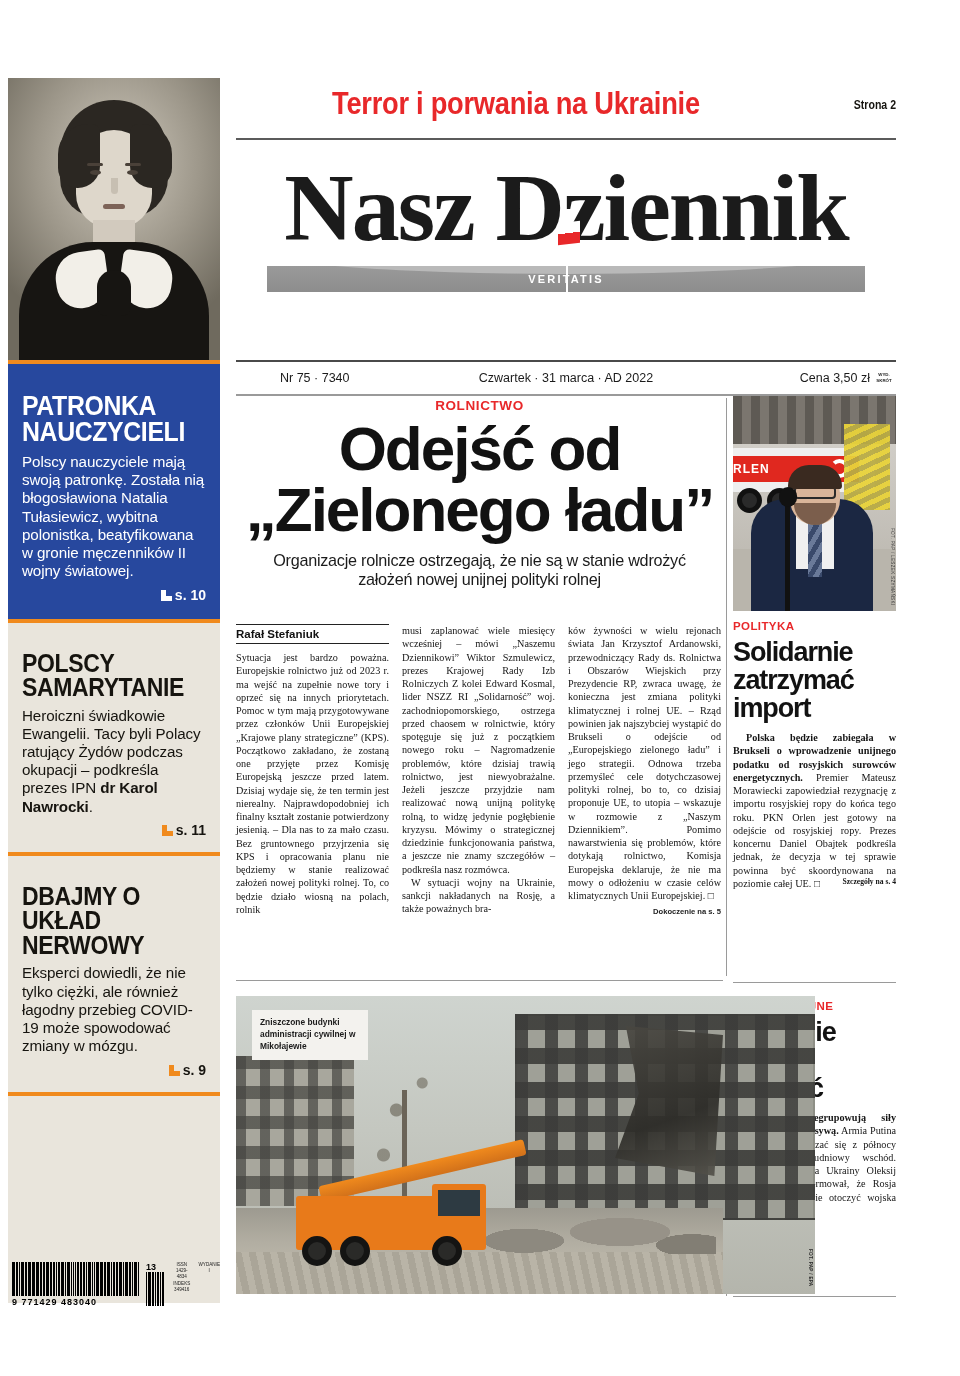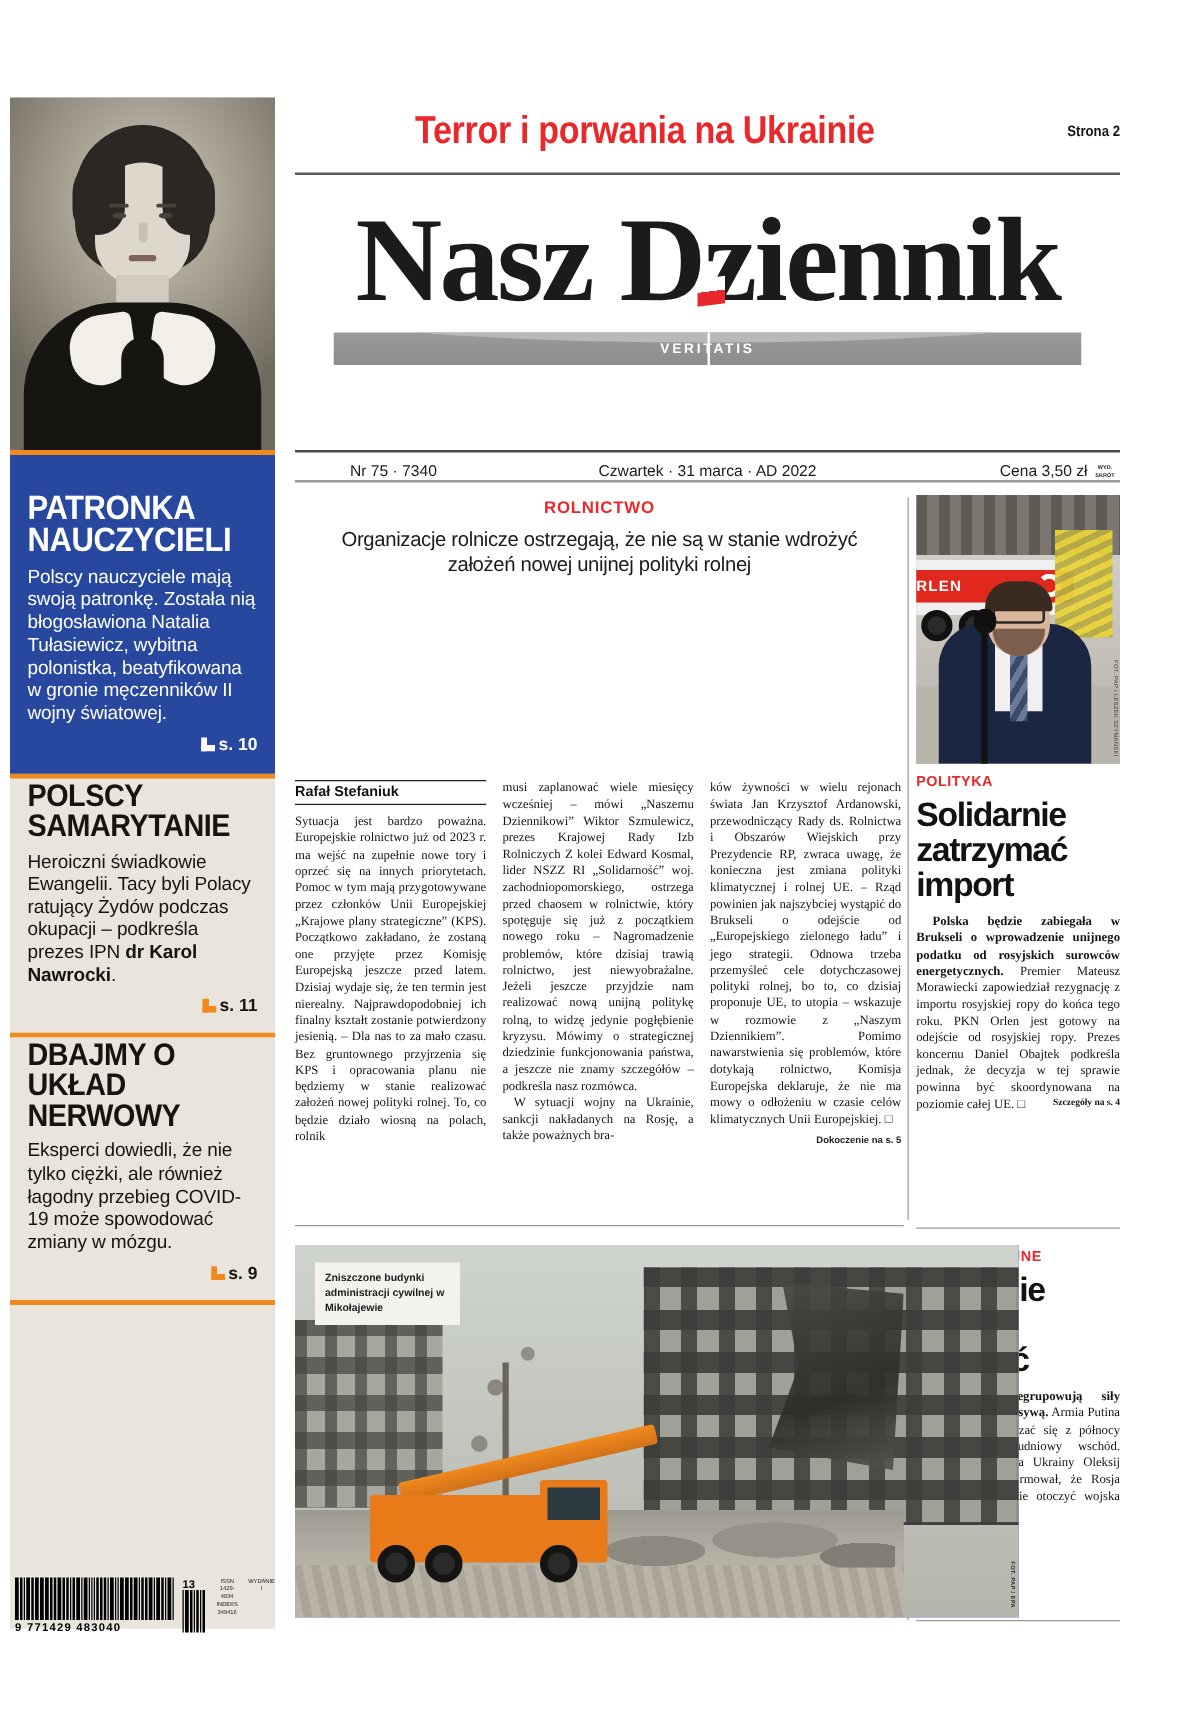--- a/index.html
+++ b/index.html
@@ -69,21 +69,21 @@
   }
   .p-collar-l{ left:50%; margin-left:-58px; border-radius:26px 6px 28px 24px; transform:rotate(-8deg);}
   .p-collar-r{ left:50%; margin-left:6px;  border-radius:6px 26px 24px 28px; transform:rotate(8deg);}
   .p-collar-in{
     position:absolute; left:50%; transform:translateX(-50%); bottom:44px;
     width:34px; height:46px; background:#171512; border-radius:18px 18px 10px 10px;
   }
 
   .side-block { padding: 0 14px; position: relative; }
   .side-block.blue { background:#27489e; color:#fff; padding-top:29px; padding-bottom:16px; }
-  .side-block.cream { background:#e9e5dc; color:#16140f; padding-top:2px; padding-bottom:14px; }
+  .side-block.cream { background:#e9e5dc; color:#16140f; padding-top:28px; padding-bottom:14px; }
   .rule-orange { height:4px; background:#f08a1d; margin:0; }
   .side-title {
     font-weight:800; line-height:0.98; letter-spacing:-0.4px;
     font-size:27px; text-transform:uppercase;
     font-family:"Liberation Sans", sans-serif;
     font-stretch: condensed;
     transform: scaleX(0.92); transform-origin: left center;
   }
   .side-block.blue .side-title{ color:#ffffff; }
   .side-block.cream .side-title{ color:#16140f; font-size:25px; }
@@ -158,23 +158,23 @@
   .veritas span{
     position:relative; z-index:2; display:block; text-align:center;
     font-size:11px; font-weight:700; letter-spacing:2.2px; color:#fff; line-height:26px;
   }
   .veritas .bar{
     position:absolute; left:50%; top:0; width:2px; height:26px; background:#fff; z-index:3;
   }
 
   
   .infobar{
-    position:absolute; left:236px; top:360px; width:660px; height:26px;
+    position:absolute; left:236px; top:360px; width:660px; height:36px;
     border-top:2px solid #4a4a4a; border-bottom:2px solid #9a9a9a;
-    display:flex; align-items:flex-end; font-size:12.5px; color:#1b1b1b;
+    display:flex; align-items:center; font-size:12.5px; color:#1b1b1b;
   }
   .infobar .ib-l{ width:33%; text-align:left; padding-left:44px; }
   .infobar .ib-c{ width:34%; text-align:center; }
   .infobar .ib-r{ width:33%; text-align:right; position:relative; padding-right:26px; }
   .ib-stamp{
     position:absolute; right:0; top:50%; transform:translateY(-50%);
     font-size:4.4px; line-height:1.3; text-align:center; width:24px; font-weight:700;
   }
 
   
@@ -513,20 +513,24 @@
     <div class="ib-c">Czwartek · 31 marca · AD 2022</div>
     <div class="ib-r">
       <span>Cena 3,50 zł</span>
       <span class="ib-stamp">WYD.
 SKRÓT</span>
     </div>
   </div>
 
   <section class="lead">
     <div class="cat">ROLNICTWO</div>
+    <h1>
+      <span>Odejść od</span><br>
+      <span>„Zielonego ładu”</span>
+    </h1>
     <div class="deck">
       <span>Organizacje rolnicze ostrzegają, że nie są w stanie wdrożyć</span><br>
       <span>założeń nowej unijnej polityki rolnej</span>
     </div>
   </section>
 
   <figure class="photo-top">
     <div class="pt-sky"></div>
     <div class="pt-building"></div>
     <div class="pt-tank"></div>

